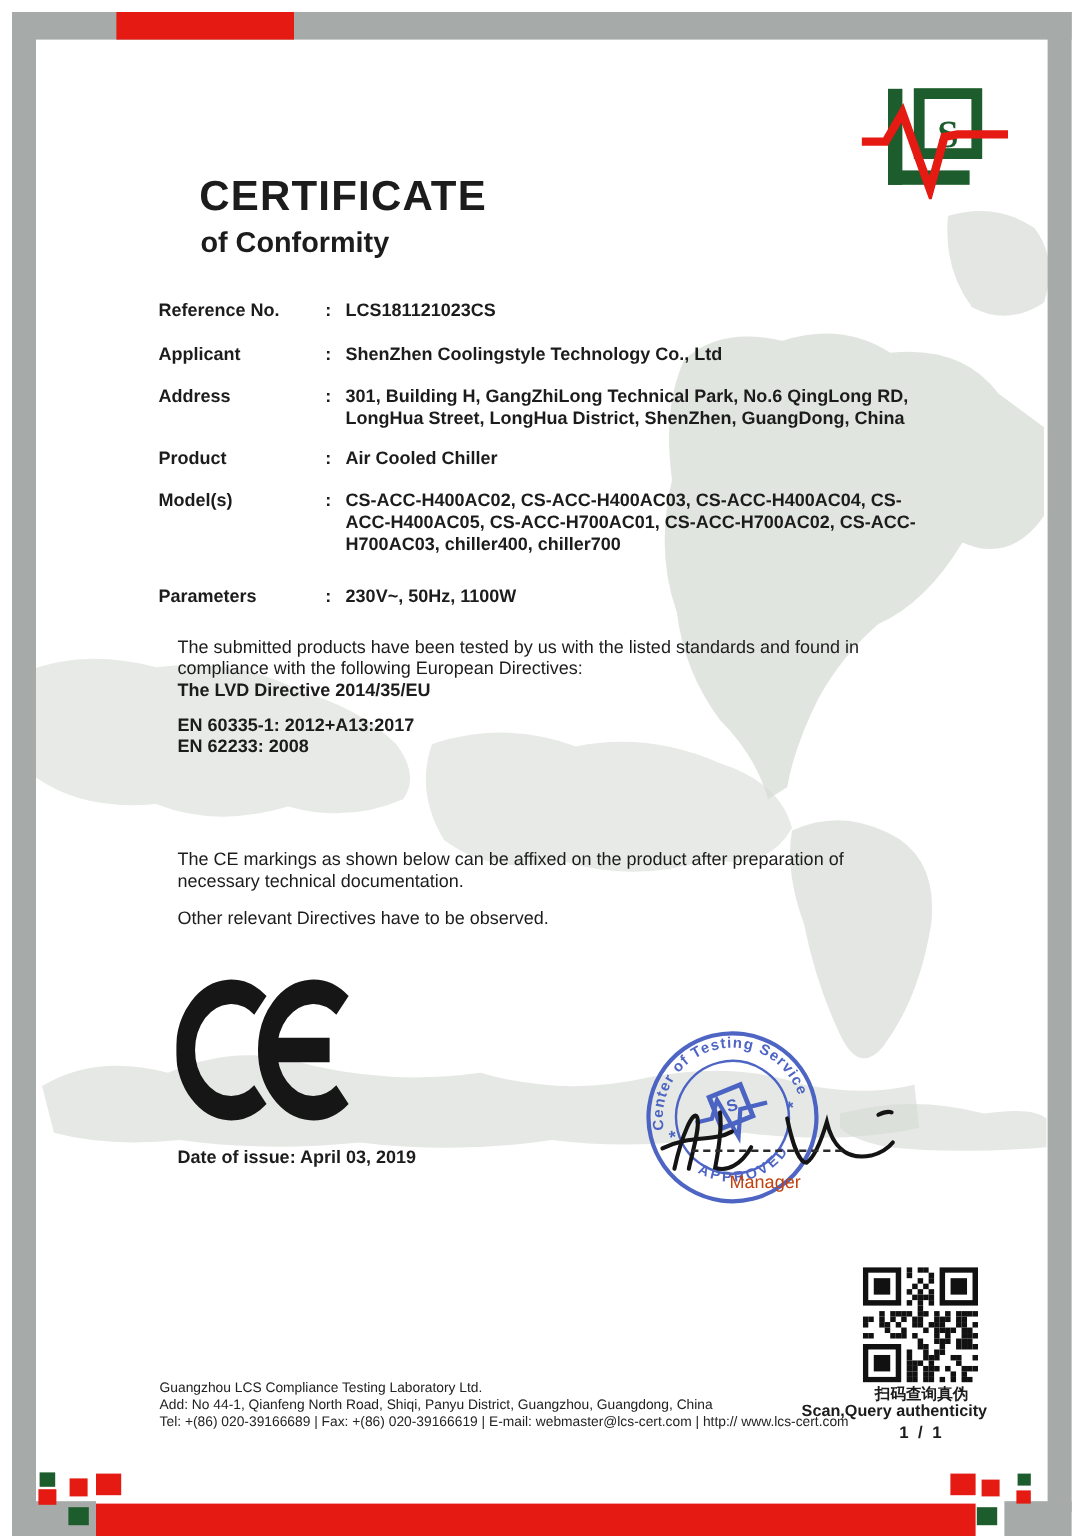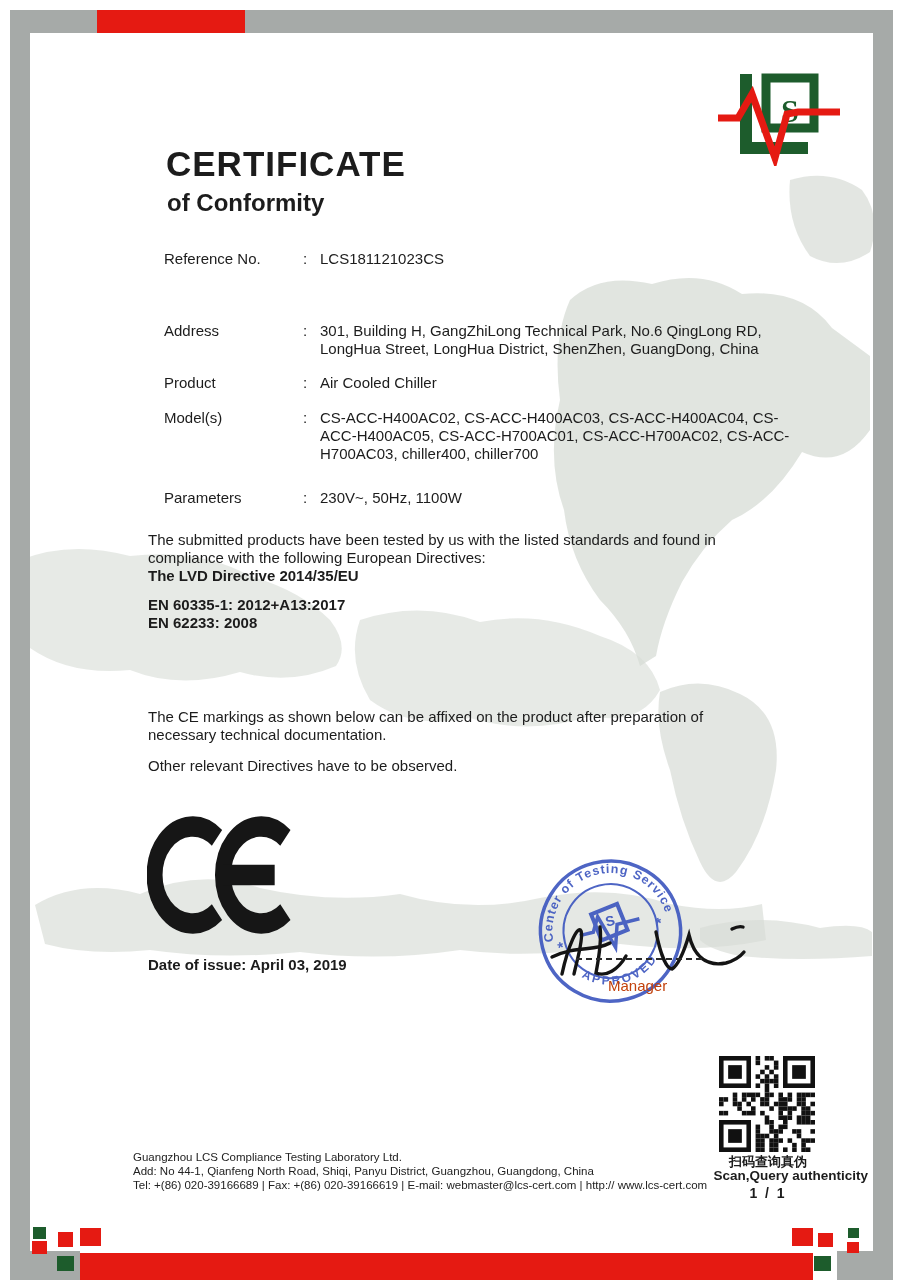--- a/index.html
+++ b/index.html
@@ -12,35 +12,35 @@
   .accent-red{position:absolute;background:#e51a12;z-index:4;}
   .sq-red{position:absolute;background:#e51a12;z-index:5;}
   .sq-green{position:absolute;background:#1d5c2c;z-index:5;}
   
   .map{position:absolute;left:0;top:0;z-index:0;}
   
   .content{position:absolute;left:0;top:0;width:904px;height:1280px;z-index:1;}
   .logo{position:absolute;left:718px;top:66px;}
   .title1{position:absolute;left:166px;top:144px;font-size:35px;font-weight:bold;letter-spacing:1px;}
   .title2{position:absolute;left:167px;top:189px;font-size:24px;font-weight:bold;}
-  .row{position:absolute;left:164px;font-size:15px;font-weight:normal;line-height:18px;}
+  .row{position:absolute;left:132px;font-size:15px;font-weight:bold;line-height:18px;}
   .row .lbl{display:inline-block;width:139px;vertical-align:top;}
   .row .col{display:inline-block;width:17px;vertical-align:top;}
   .row .val{display:inline-block;width:478px;vertical-align:top;}
   .para{position:absolute;left:148px;width:590px;font-size:15px;line-height:17.5px;}
   .bold{font-weight:bold;}
   .ce-mark{position:absolute;left:147px;top:812px;}
   .date-line{position:absolute;left:148px;top:956px;font-size:15px;font-weight:bold;}
   .stamp{position:absolute;left:536px;top:856px;transform:rotate(-14deg);opacity:0.92;}
   .signature{position:absolute;left:548px;top:912px;}
   .sig-dash{position:absolute;left:576px;top:958px;width:126px;border-bottom:2px dashed #2a2a2a;}
   .manager{position:absolute;left:608px;top:977px;font-size:15px;color:#c2410c;}
   .qr-wrap{position:absolute;left:719px;top:1056px;width:96px;height:96px;}
   .qr-cn{position:absolute;left:668px;top:1153px;width:200px;text-align:center;font-size:13px;font-weight:bold;}
-  .qr-en{position:absolute;left:668px;top:1168px;width:200px;text-align:right;font-size:13.5px;font-weight:bold;}
+  .qr-en{position:absolute;left:668px;top:1168px;width:200px;text-align:left;font-size:13.5px;font-weight:bold;}
   .page-num{position:absolute;left:668px;top:1185px;width:200px;text-align:center;font-size:14px;font-weight:bold;letter-spacing:2px;}
   .footer{position:absolute;left:133px;top:1150px;font-size:11.5px;line-height:14px;color:#222;}
 </style>
 </head>
 <body>
 
 <svg class="map" width="904" height="1280" viewBox="0 0 904 1280">
   <g fill="#d7dcd6">
     <path opacity="0.7" d="M790,180 Q830,168 862,190 Q882,216 870,252 Q840,272 810,256 Q786,224 790,180 Z"></path>
     <path opacity="0.75" d="M570,300 Q600,272 652,284 Q702,268 742,294 Q802,288 832,328 L870,356 L870,430 Q842,470 802,452 Q772,502 732,520 Q702,546 682,582 Q662,622 656,656 L640,666 Q630,630 600,600 Q570,560 564,510 Q546,460 560,400 Q552,340 570,300 Z"></path>
@@ -82,20 +82,23 @@
       <text x="72" y="49" text-anchor="middle" dominant-baseline="middle" font-family="Liberation Serif, serif" font-size="32" font-weight="bold" fill="#1d5c2c">S</text>
       <polyline points="0,52 20,52 34,28 57,92 69,48 80,46 122,46" fill="none" stroke="#e51a12" stroke-width="7"></polyline>
     </svg>
   </div>
 
   <div class="title1">CERTIFICATE</div>
   <div class="title2">of Conformity</div>
 
   <div class="row" style="top:250px;">
     <span class="lbl">Reference No.</span><span class="col">:</span><span class="val">LCS181121023CS</span>
+  </div>
+  <div class="row" style="top:287px;">
+    <span class="lbl">Applicant</span><span class="col">:</span><span class="val">ShenZhen Coolingstyle Technology Co., Ltd</span>
   </div>
   <div class="row" style="top:322px;">
     <span class="lbl">Address</span><span class="col">:</span><span class="val">301, Building H, GangZhiLong Technical Park, No.6 QingLong RD, LongHua Street, LongHua District, ShenZhen, GuangDong, China</span>
   </div>
   <div class="row" style="top:374px;">
     <span class="lbl">Product</span><span class="col">:</span><span class="val">Air Cooled Chiller</span>
   </div>
   <div class="row" style="top:409px;">
     <span class="lbl">Model(s)</span><span class="col">:</span><span class="val">CS-ACC-H400AC02, CS-ACC-H400AC03, CS-ACC-H400AC04, CS-ACC-H400AC05, CS-ACC-H700AC01, CS-ACC-H700AC02, CS-ACC-H700AC03, chiller400, chiller700</span>
   </div>

